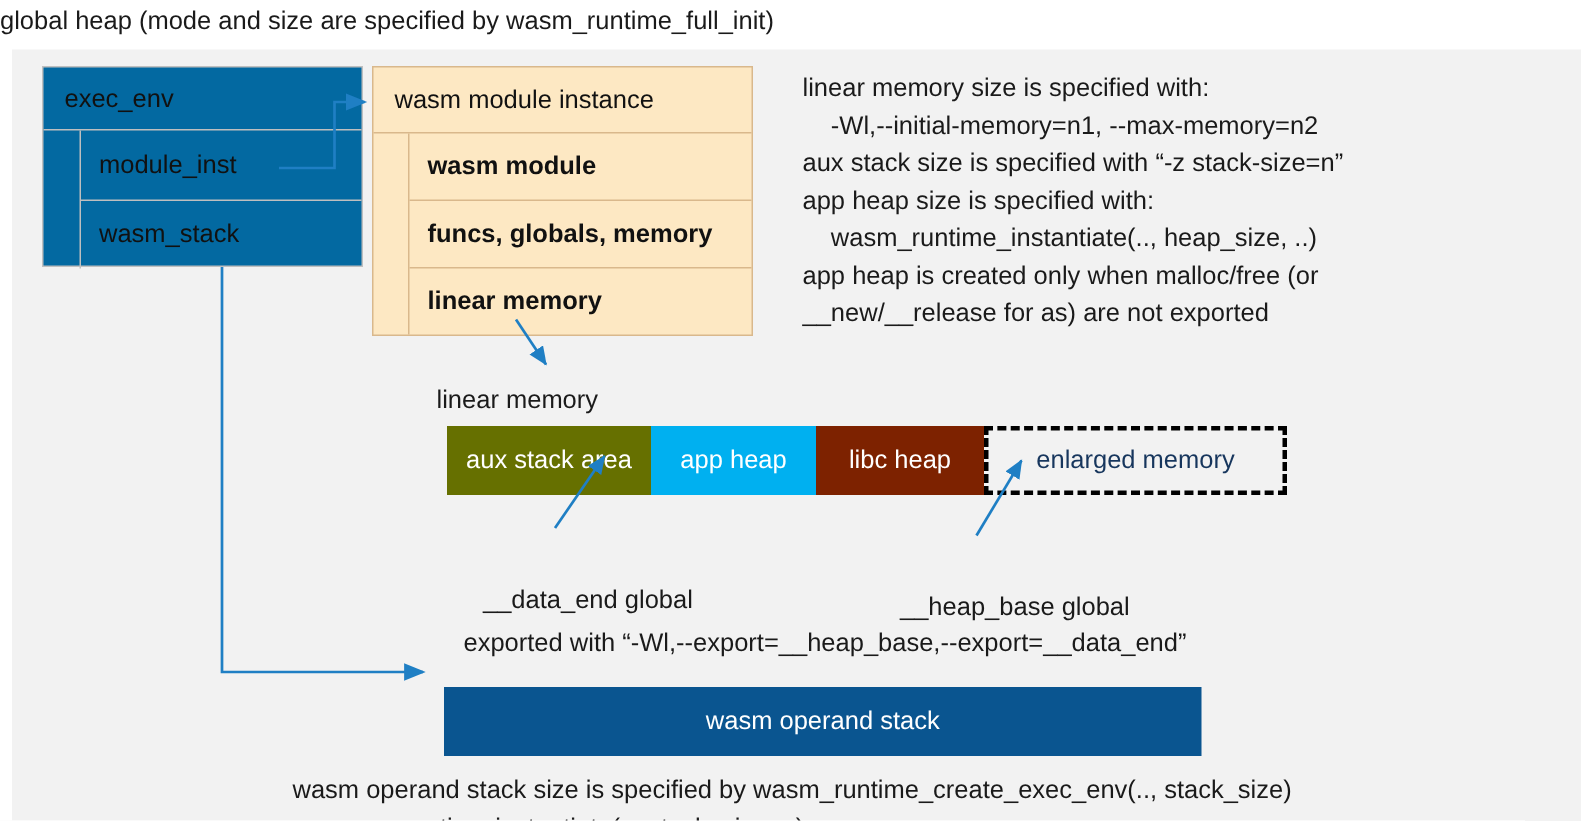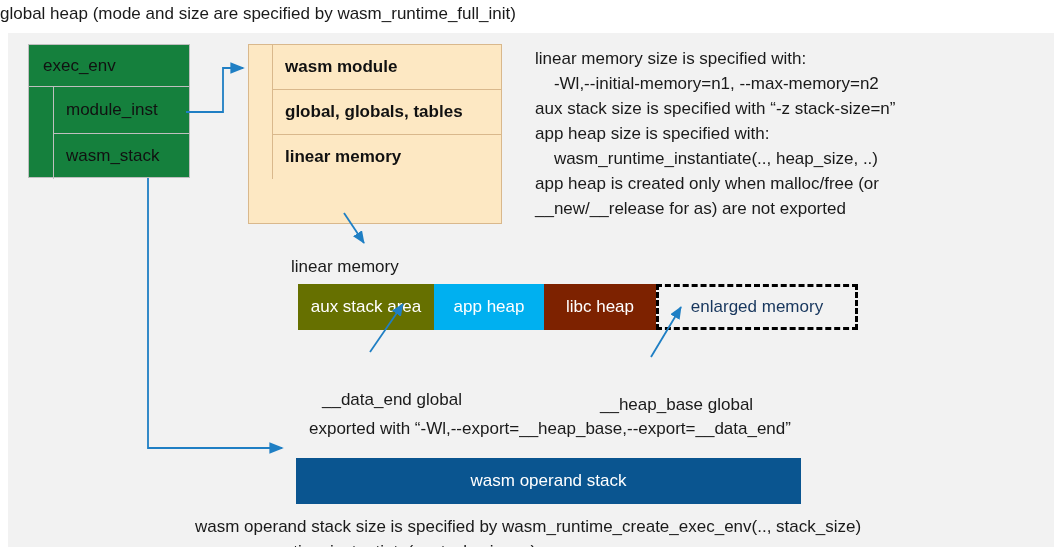--- a/index.html
+++ b/index.html
@@ -35,22 +35,22 @@
     box-sizing: border-box;
     border: 1px solid #b3b3b3;
     display: flex;
     align-items: center;
     font-size: 17px;
     color: #111;
   }
 
   .exec-env {
     left: 20px; top: 11px;
-    width: 162px; height: 134px;
-    background: #15803d;
+    width: 214px; height: 134px;
+    background: #0369a1;
     border: 1px solid #bfbfbf;
     display: block;
   }
   .row-head {
     box-sizing: border-box;
     height: 42px;
     display: flex; align-items: center;
     padding-left: 14px;
     border-bottom: 1px solid #bfbfbf;
     font-size: 17px; color:#111;
@@ -156,25 +156,26 @@
       <div class="sub-wrap">
         <div class="sub-gutter"></div>
         <div class="sub-rows">
           <div class="sub-row divider">module_inst</div>
           <div class="sub-row">wasm_stack</div>
         </div>
       </div>
     </div>
 
     <div class="box wmi">
+      <div class="row-head">wasm module instance</div>
       <div class="sub-wrap">
         <div class="sub-gutter"></div>
         <div class="sub-rows">
           <div class="sub-row divider">wasm module</div>
-          <div class="sub-row divider">global, globals, tables</div>
+          <div class="sub-row divider">funcs, globals, memory</div>
           <div class="sub-row">linear memory</div>
         </div>
       </div>
     </div>
 
     <div class="note note-right">linear memory size is specified with:
     -Wl,--initial-memory=n1, --max-memory=n2
 aux stack size is specified with “-z stack-size=n”
 app heap size is specified with:
     wasm_runtime_instantiate(.., heap_size, ..)

